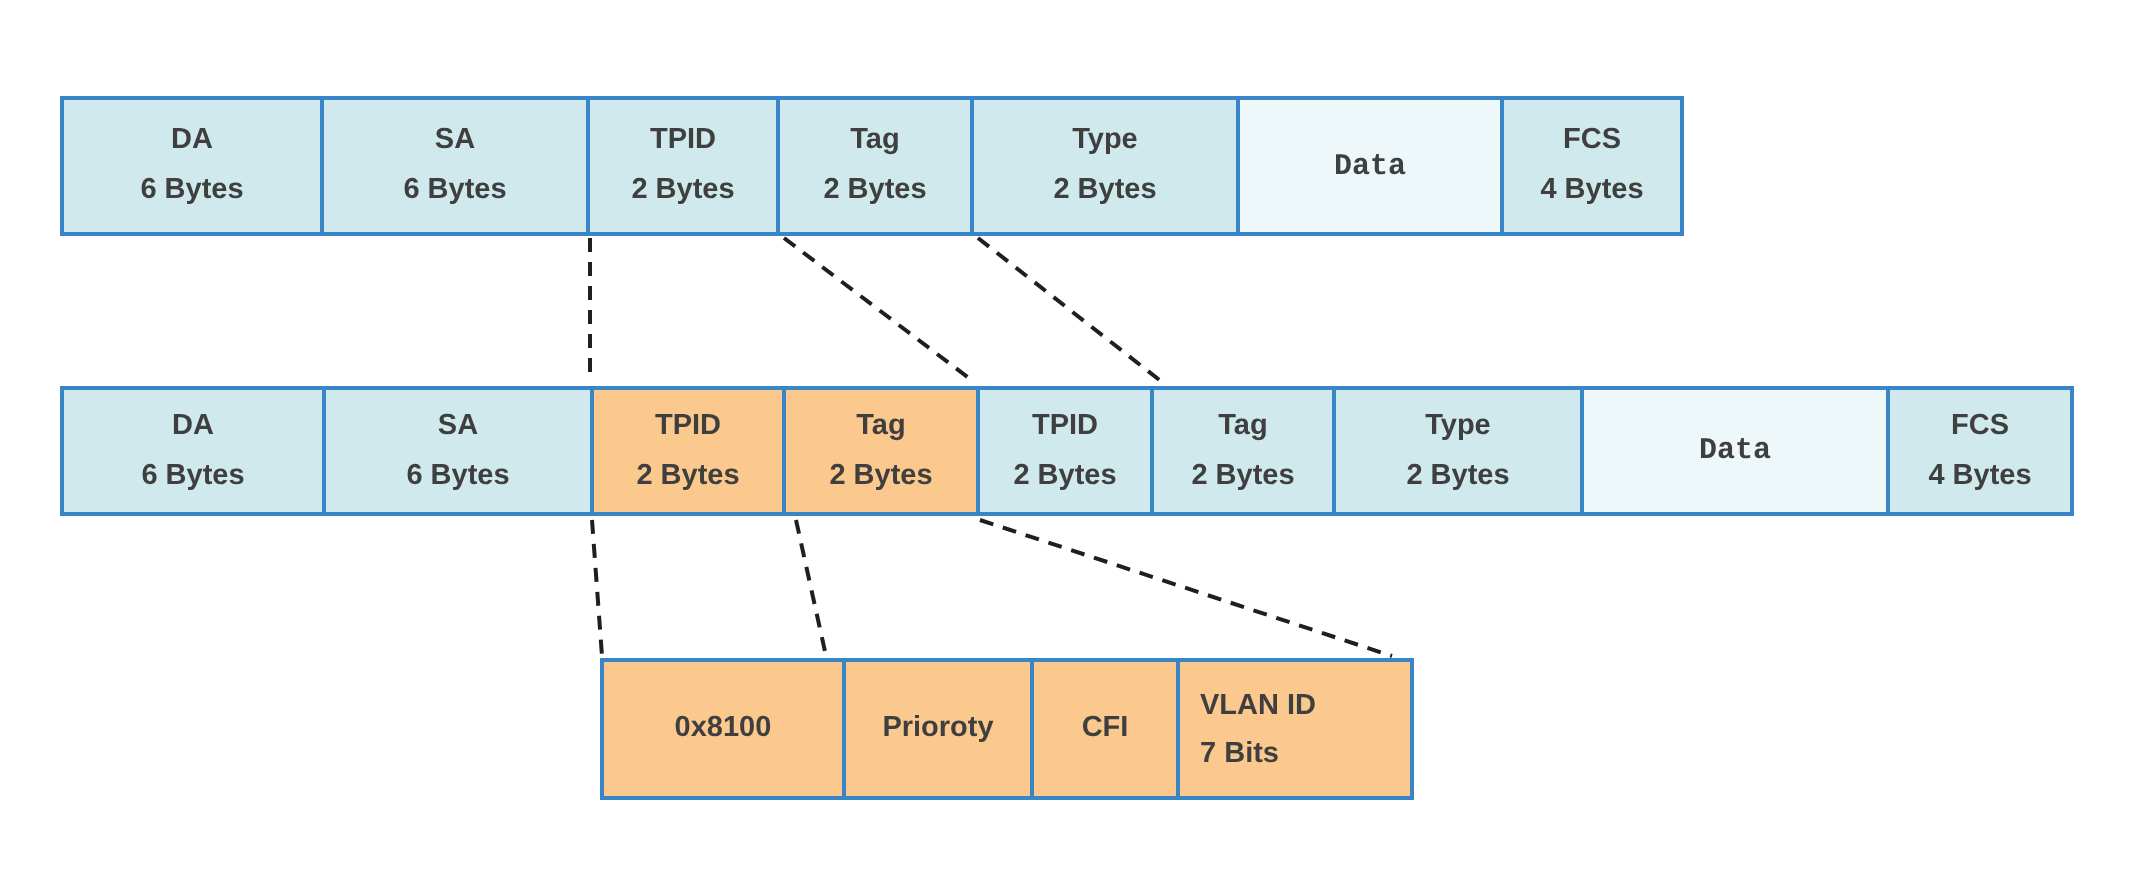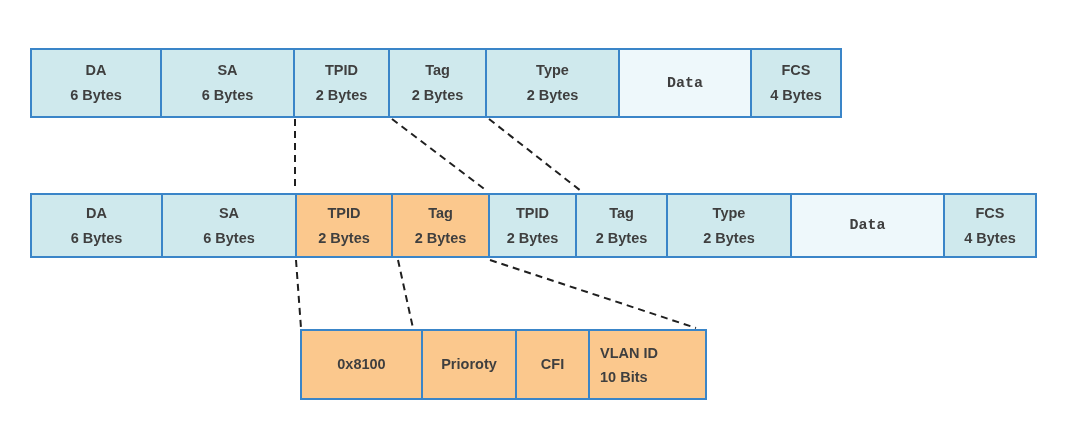--- a/index.html
+++ b/index.html
@@ -136,18 +136,18 @@
       <span class="l1">0x8100</span>
     </div>
     <div class="cell hl" style="width:94px">
       <span class="l1">Prioroty</span>
     </div>
     <div class="cell hl" style="width:73px">
       <span class="l1">CFI</span>
     </div>
     <div class="cell hl left" style="width:117px">
       <span class="l1">VLAN ID</span>
-      <span class="l2">10 Bits</span>
+      <span class="l2">7 Bits</span>
     </div>
   </div>
 
 
 </div>
 
 </body></html>

